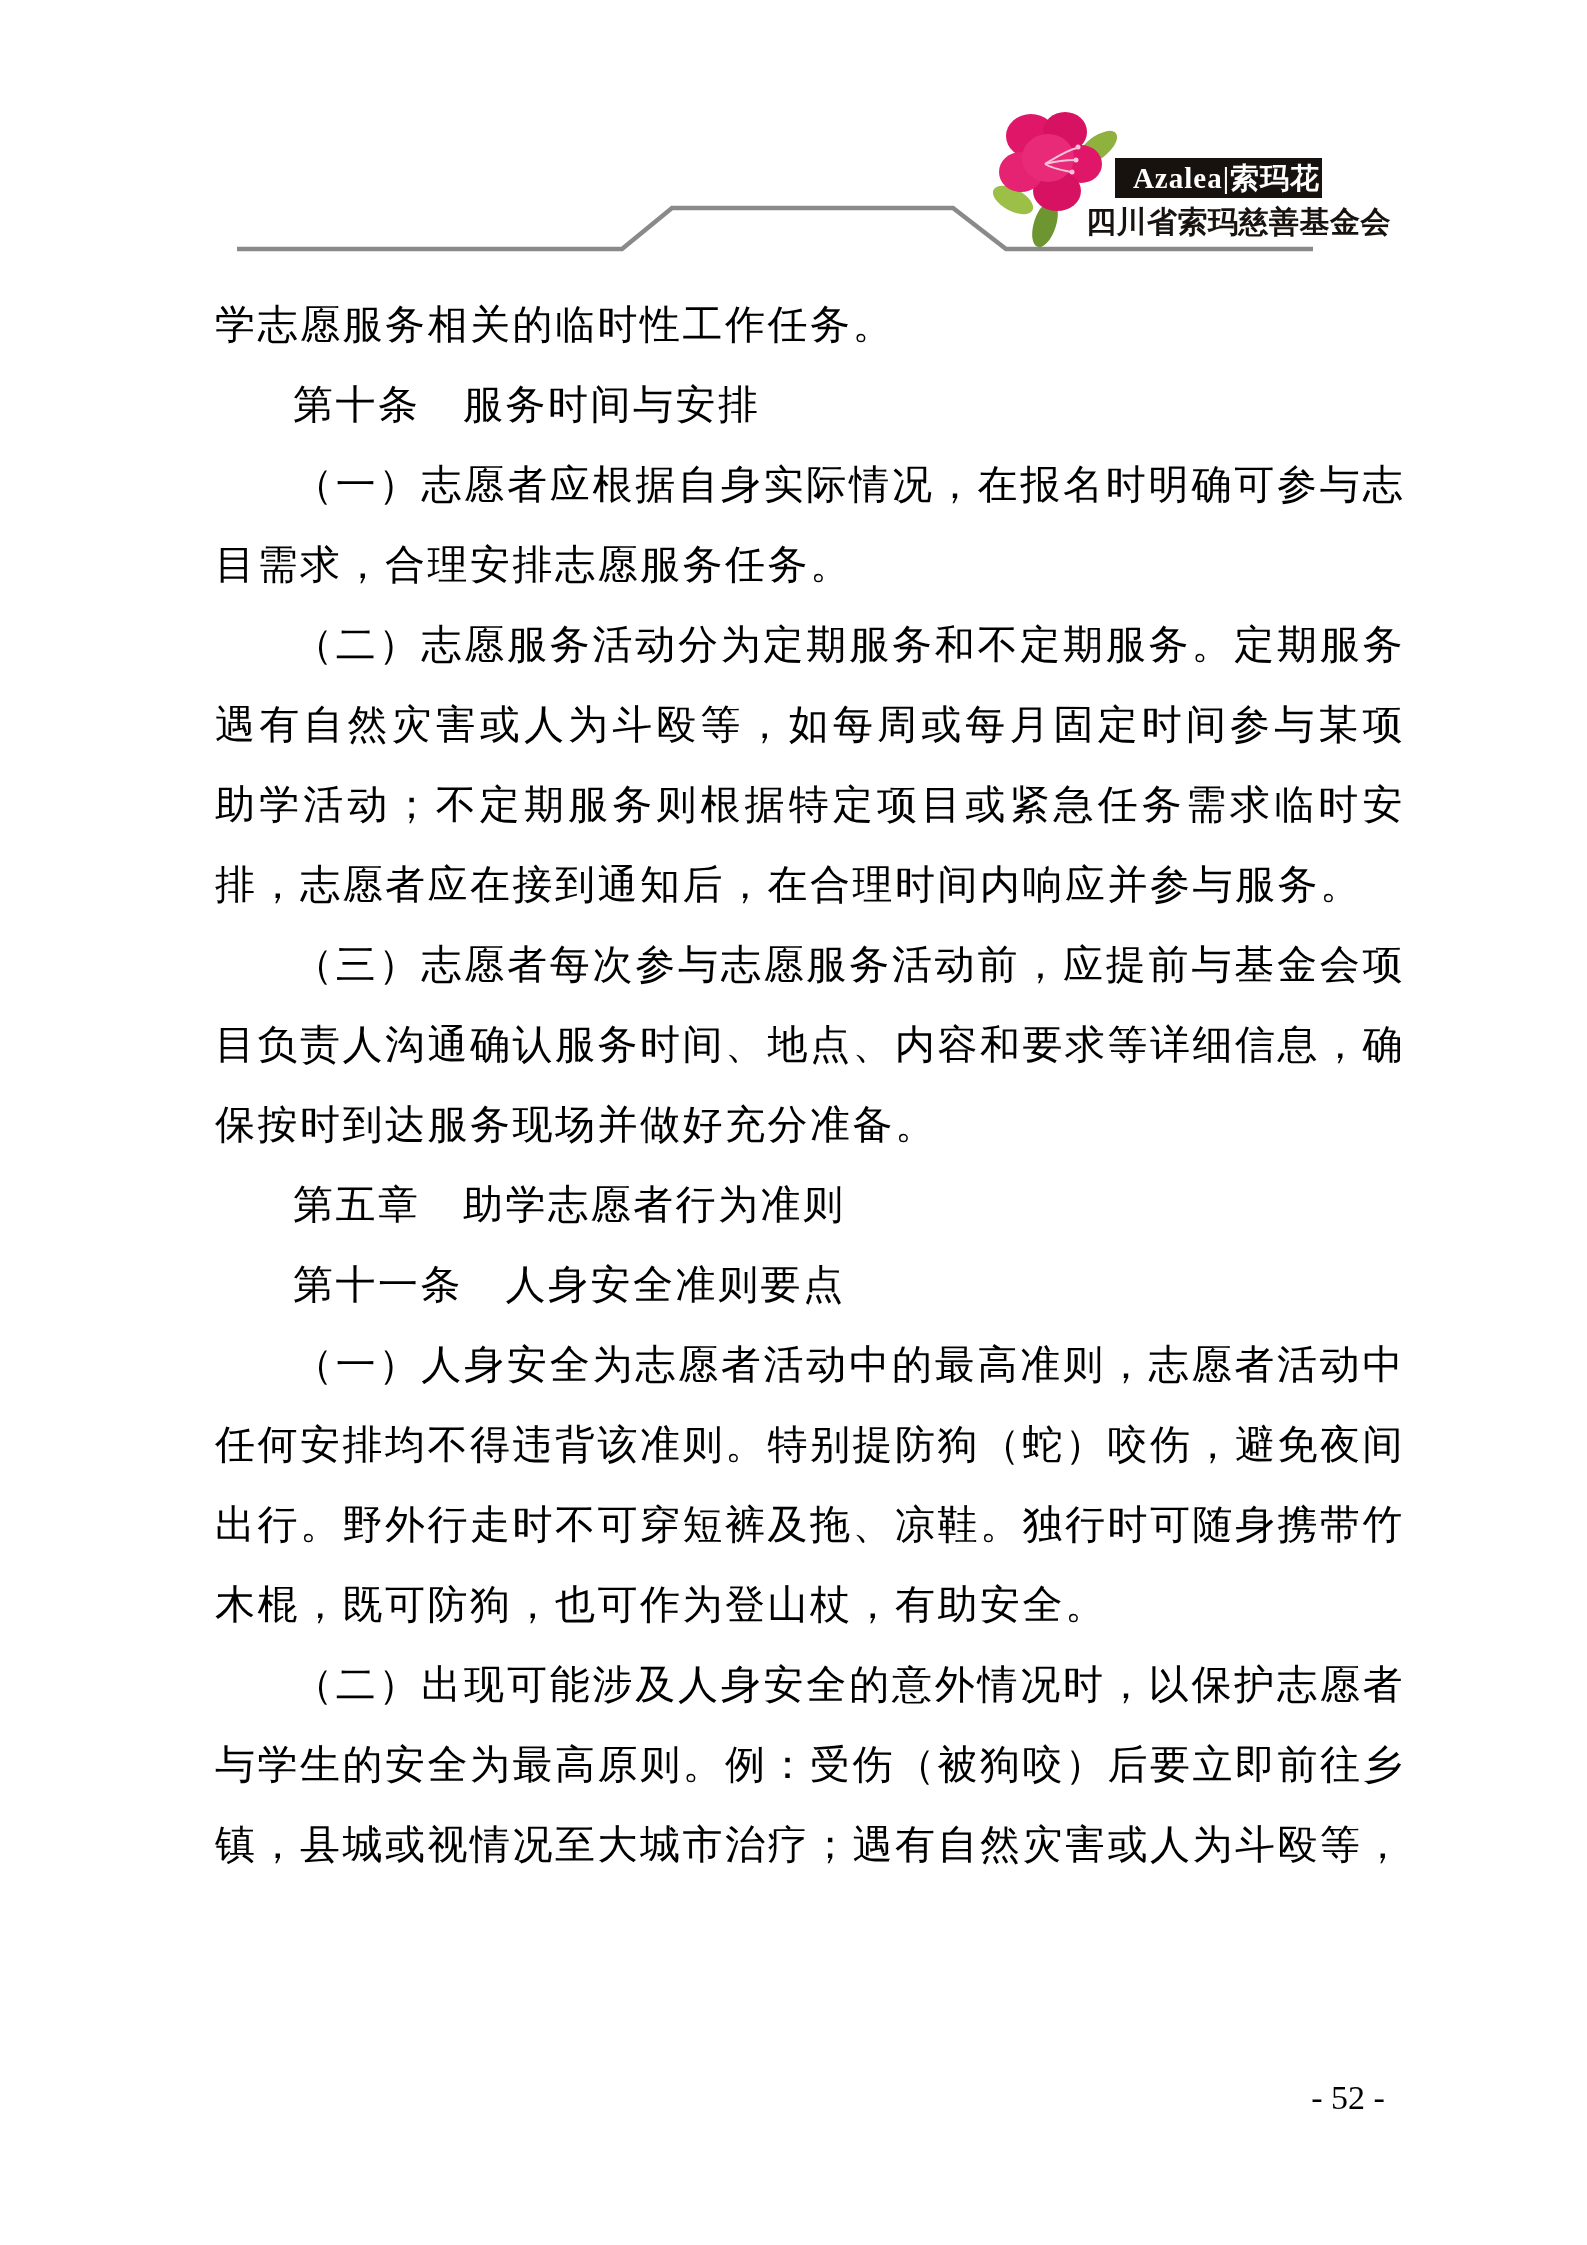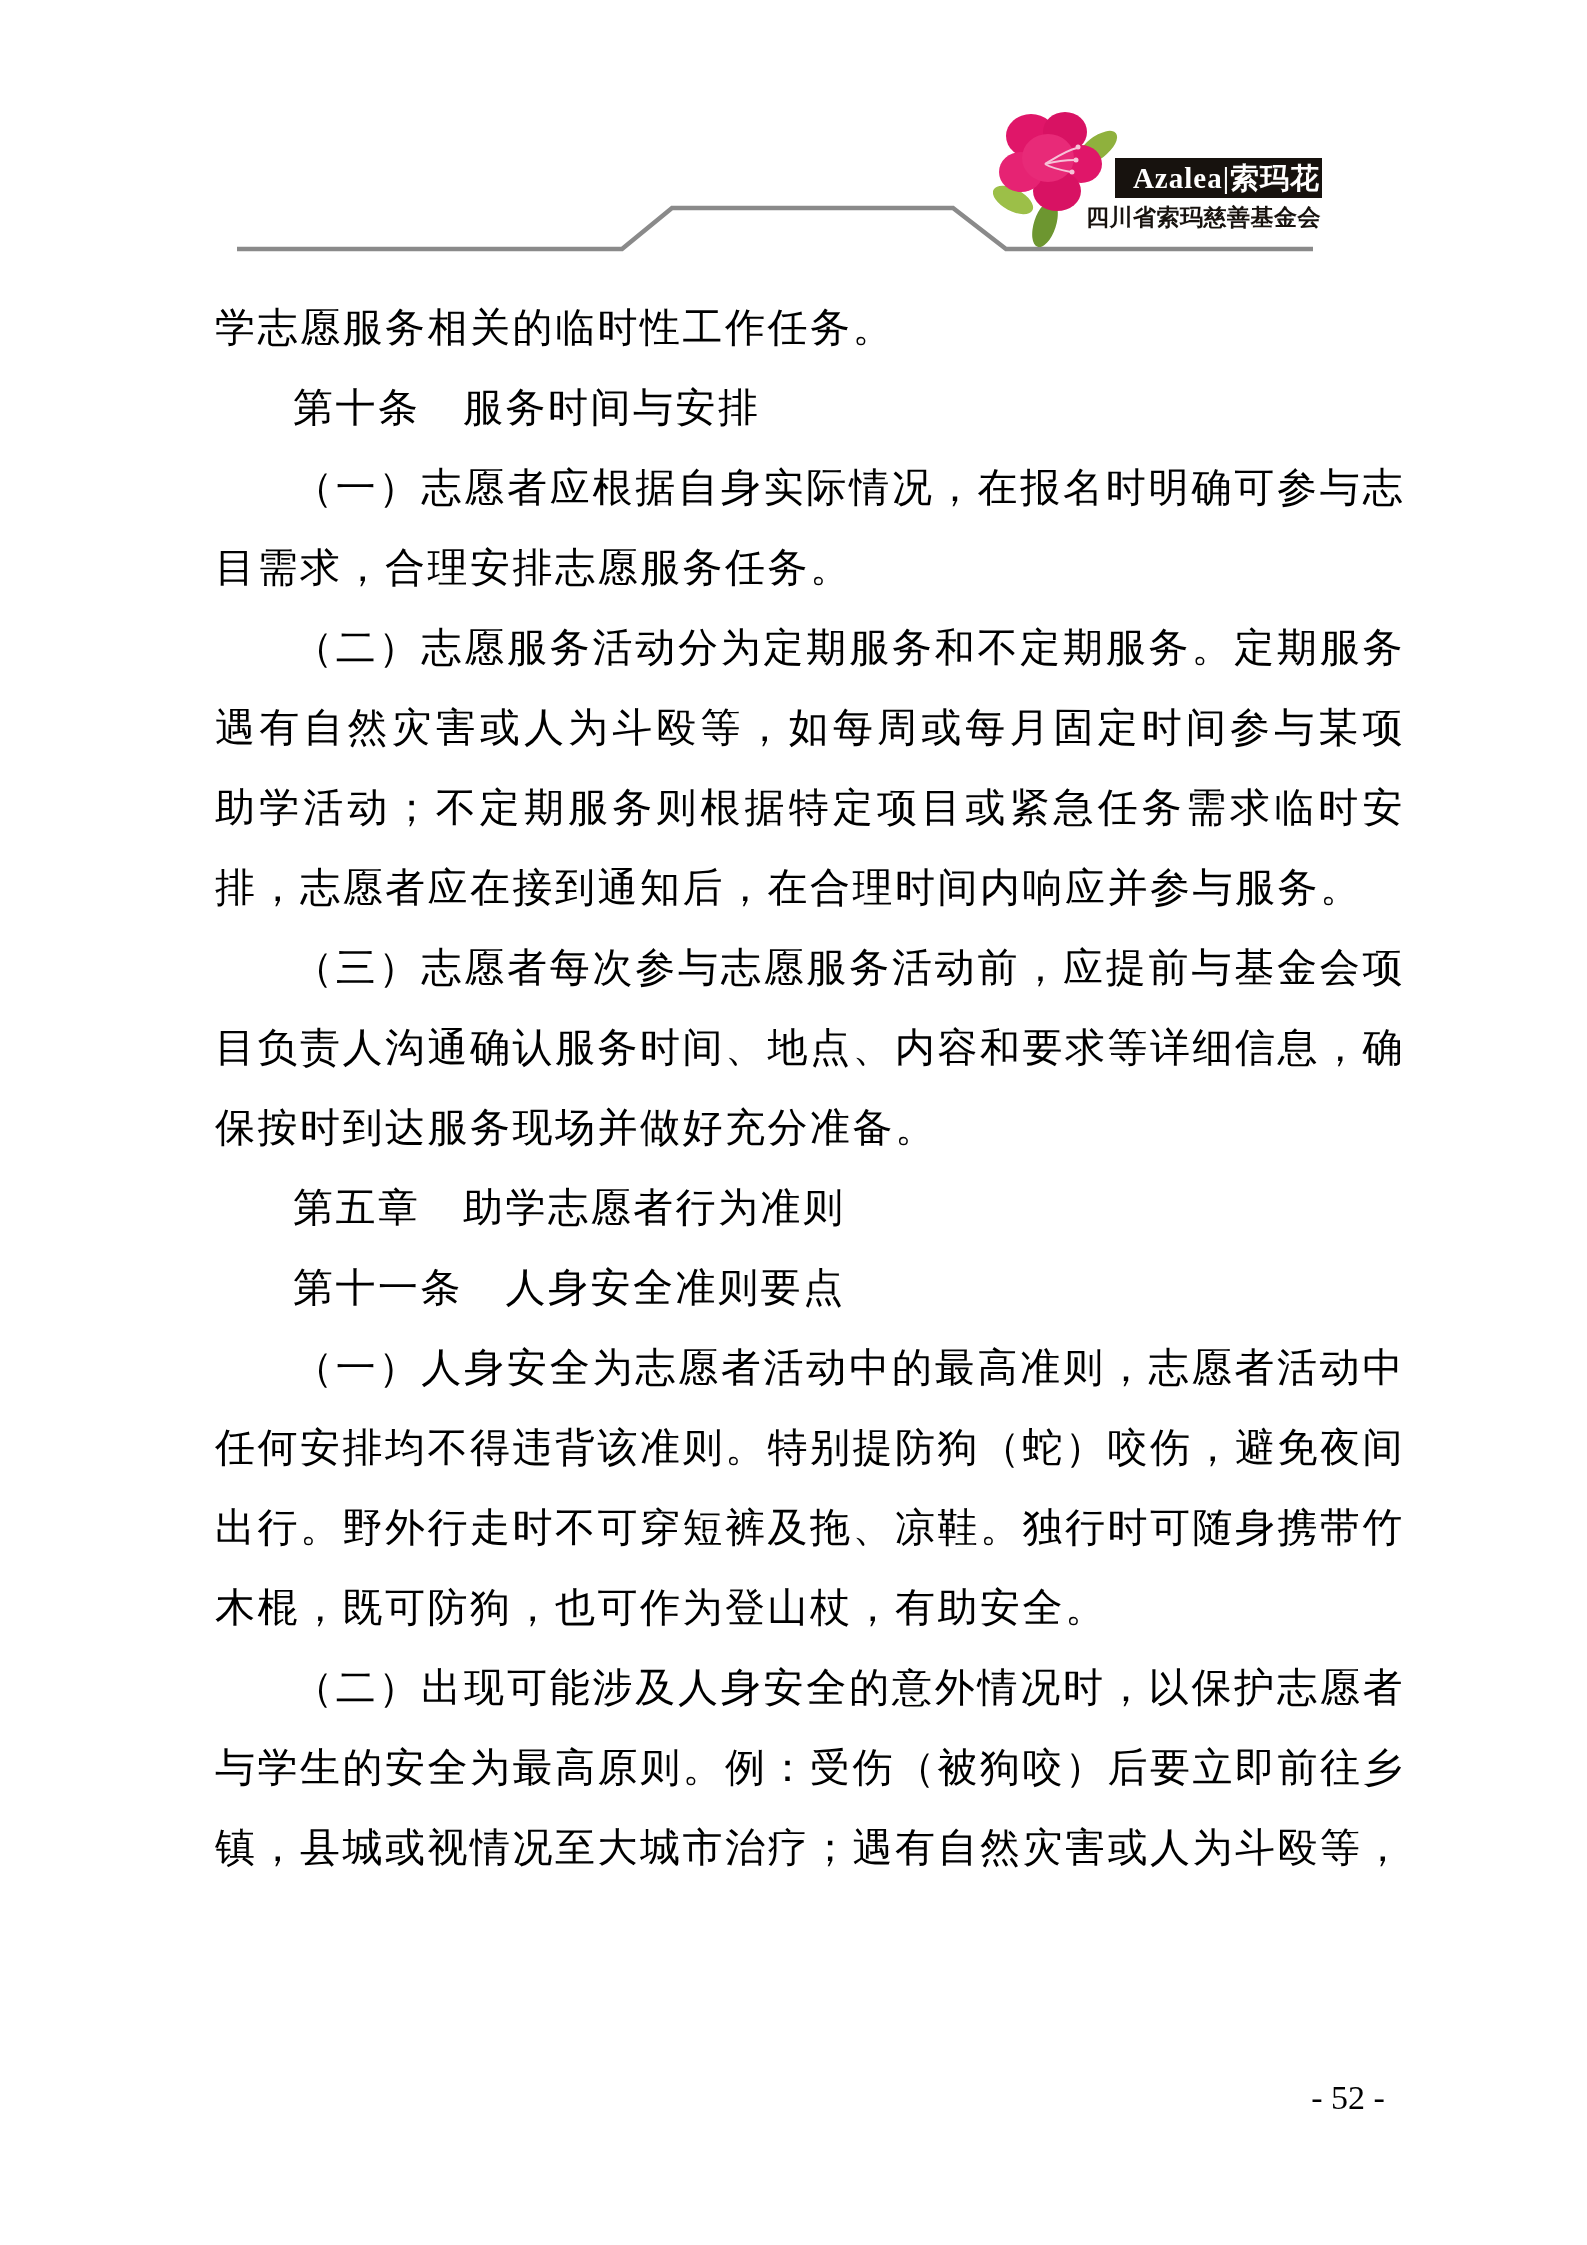--- a/index.html
+++ b/index.html
@@ -43,41 +43,41 @@
     font-size: 29px;
     letter-spacing: 1px;
     white-space: nowrap;
     font-family: "Liberation Serif", serif;
     padding-left: 8px;
   }
   .logo-subtitle {
     position: absolute;
     left: 101px; top: 120px;
     width: 234px;
-    font-size: 23px;
+    font-size: 30px;
     font-weight: bold;
     color: #17120e;
     letter-spacing: 0.5px;
     white-space: nowrap;
     font-family: "Liberation Serif", serif;
   }
   .flower {
     position: absolute;
     left: 8px; top: 16px;
   }
 
   
   .body-text {
     position: absolute;
     left: 215px; top: 288px;
     width: 1190px;
     font-size: 40px;
     letter-spacing: 2.5px;
     color: #000000;
-    font-family: Liberation Serif, serif;
+    font-family: Liberation Mono, monospace;
   }
   .line {
     height: 80px;
     line-height: 80px;
     white-space: nowrap;
   }
   .line.fill {
     white-space: normal;
     text-align: justify;
     text-align-last: justify;

